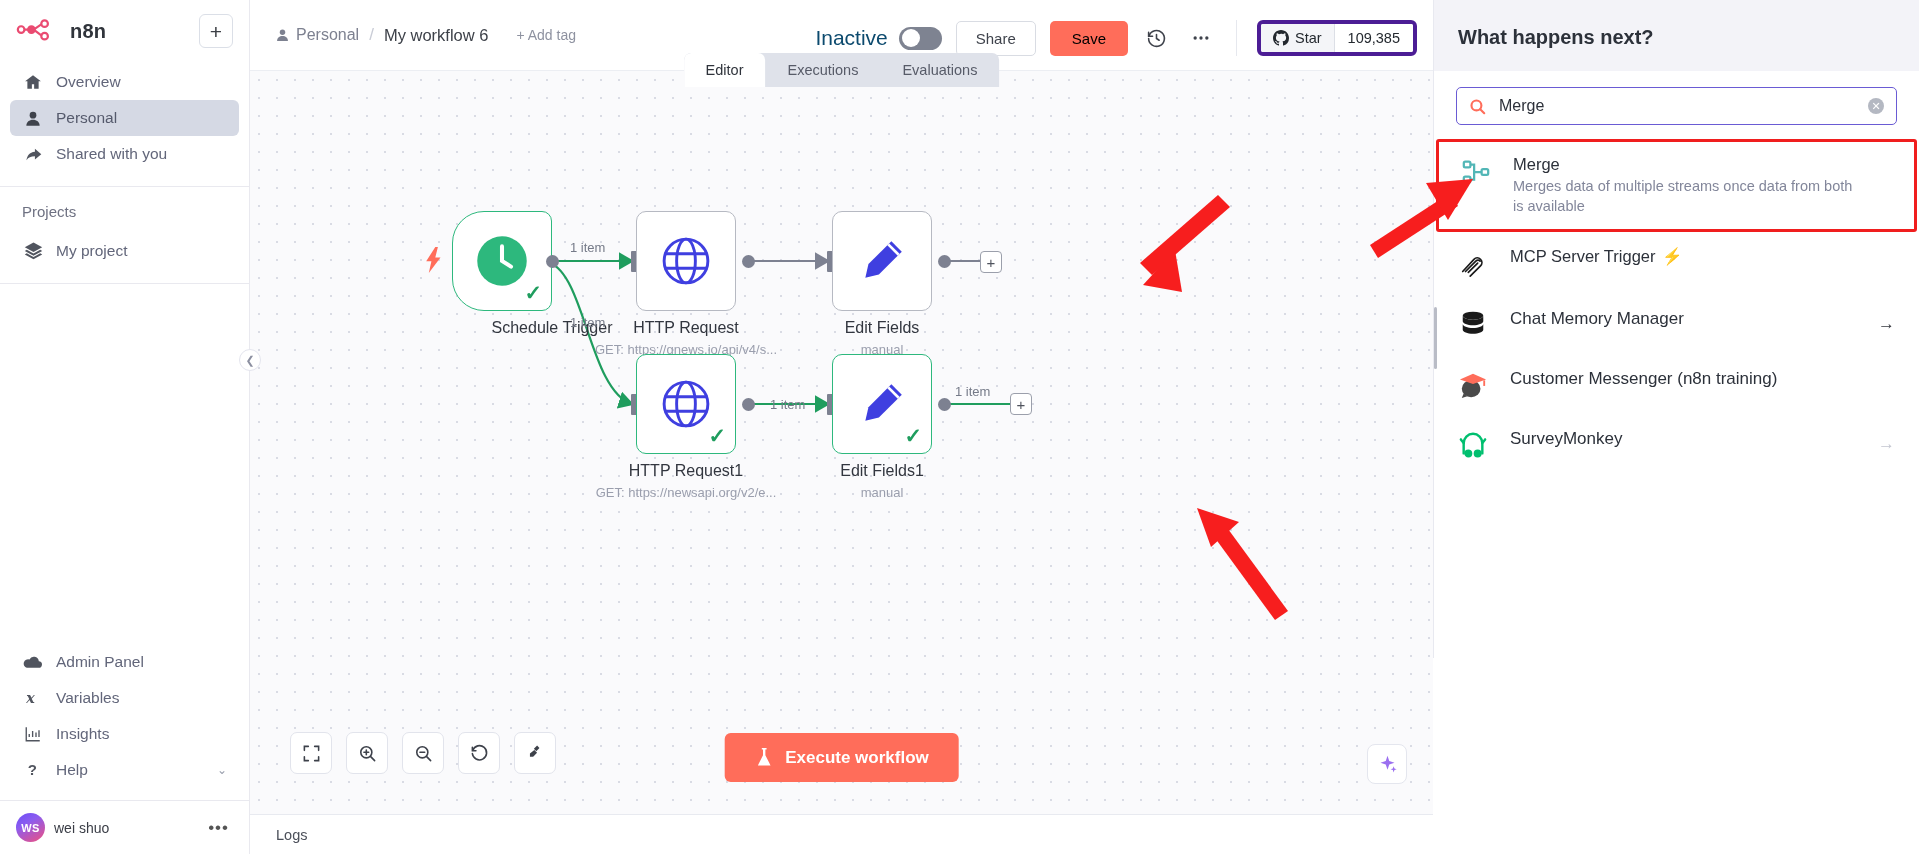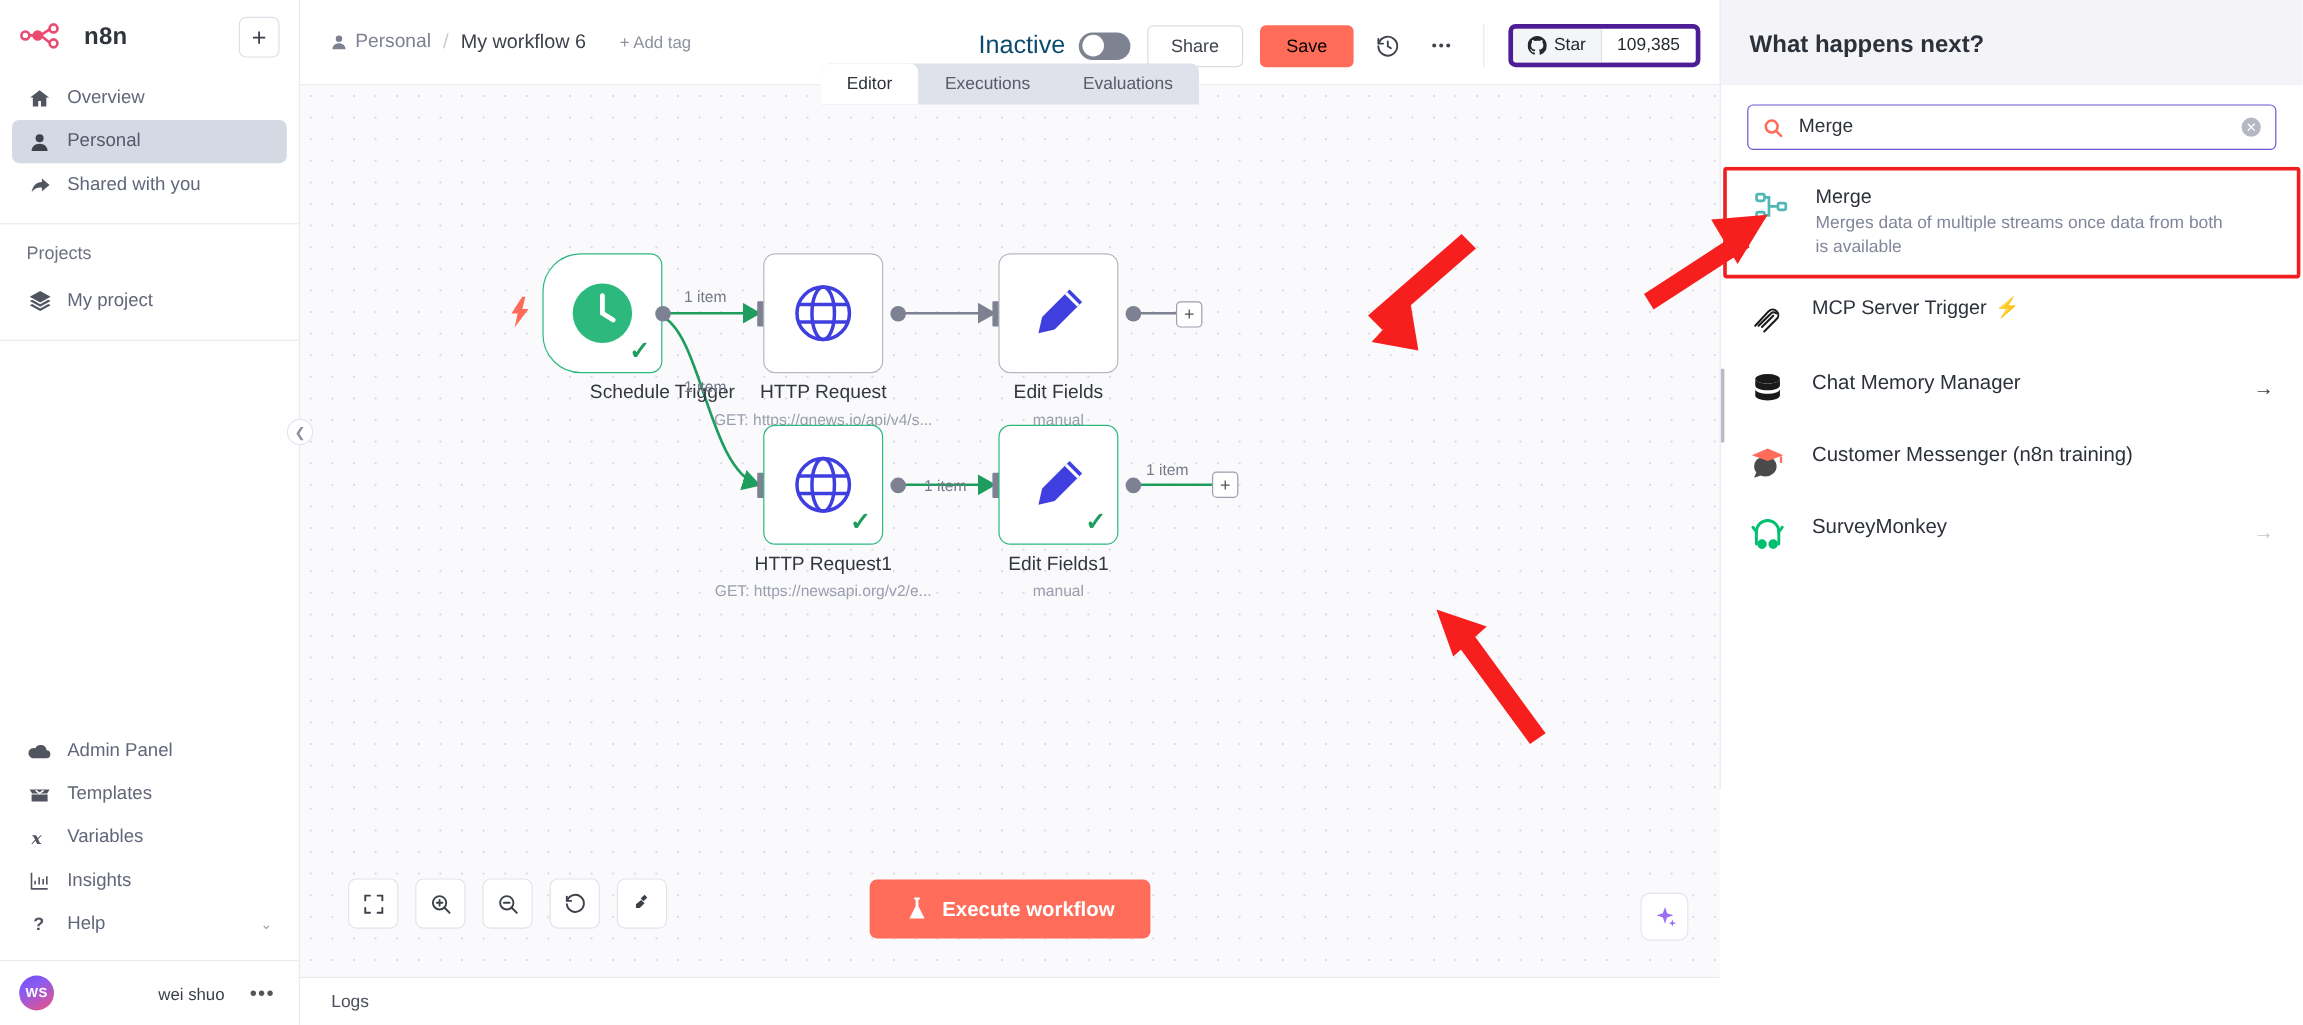--- a/index.html
+++ b/index.html
@@ -39,22 +39,22 @@
   .sb-item.active { background: #d5d9e4; color: #555a6c; }
   .sb-ico { width: 22px; display: flex; align-items: center; justify-content: center; color: #51555f; flex: 0 0 22px; }
   .sb-divider { height: 1px; background: #e9e9ef; margin: 8px 0 0 0; }
 
   .sb-projects-label { padding: 16px 22px 6px 22px; font-size: 15px; color: #6e7182; }
   .sb-spacer { flex: 1 1 auto; }
 
   .sb-bottom-group { padding-bottom: 6px; }
   .sb-user {
     border-top: 1px solid #e9e9ef;
-    display: flex; align-items: center; gap: 21px;
-    padding: 12px 16px; cursor: pointer; text-align: right;
+    display: flex; align-items: center; gap: 9px;
+    padding: 12px 16px; cursor: pointer;
   }
   .avatar {
     width: 29px; height: 29px; border-radius: 50%;
     background: linear-gradient(150deg,#6b4cf6 0%,#8b5cf0 35%,#f0507e 100%);
     color: #fff; font-size: 11px; font-weight: bold;
     display: flex; align-items: center; justify-content: center; letter-spacing: .3px;
   }
   .user-name { font-size: 14px; color: #3a3d46; flex: 1; }
   .user-dots { color: #555; font-size: 17px; letter-spacing: 1px; line-height: 8px; padding-right: 4px;}
   .chev { margin-left: auto; color: #9aa0ae; font-size: 12px; }
@@ -283,30 +283,20 @@
         <div class="sb-item">
           <span class="sb-ico">
             <svg width="20" height="14" viewBox="0 0 24 16" fill="#51555f">
                 <path d="M19 7a6 6 0 0 0-11.3-2A4.5 4.5 0 0 0 4.5 15h14a4 4 0 0 0 .5-8z"></path>
               </svg>
           </span>
           <span>Admin Panel</span>
         </div>
         <div class="sb-item">
           <span class="sb-ico">
-            <svg width="20" height="16" viewBox="0 0 24 18" fill="#51555f">
-                <path d="M2 4h20l-2.5 4H4.5z"></path>
-                <path d="M4 9h16v7H4z"></path>
-                <path d="M8 5l4 3 4-3" fill="none" stroke="#fff" stroke-width="1.5"></path>
-              </svg>
-          </span>
-          <span>Templates</span>
-        </div>
-        <div class="sb-item">
-          <span class="sb-ico">
             <svg width="18" height="18" viewBox="0 0 24 24">
                 <text x="3" y="19" font-family="DejaVu Serif, serif" font-size="19" font-style="italic" font-weight="bold" fill="#51555f">x</text>
               </svg>
           </span>
           <span>Variables</span>
         </div>
         <div class="sb-item">
           <span class="sb-ico">
             <svg width="18" height="18" viewBox="0 0 24 24" fill="none" stroke="#51555f" stroke-width="1.8">
                 <path d="M3 3v18h18"></path>

